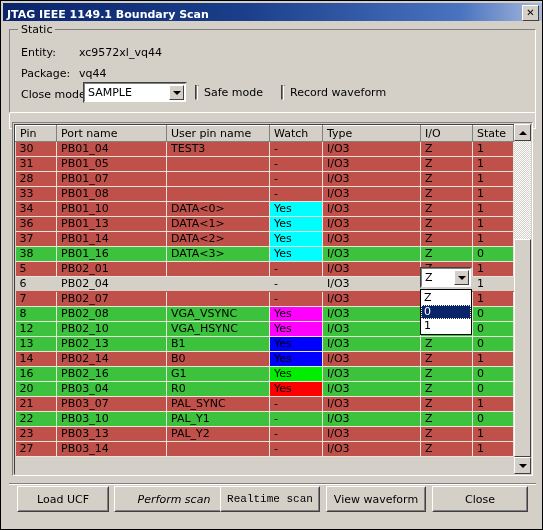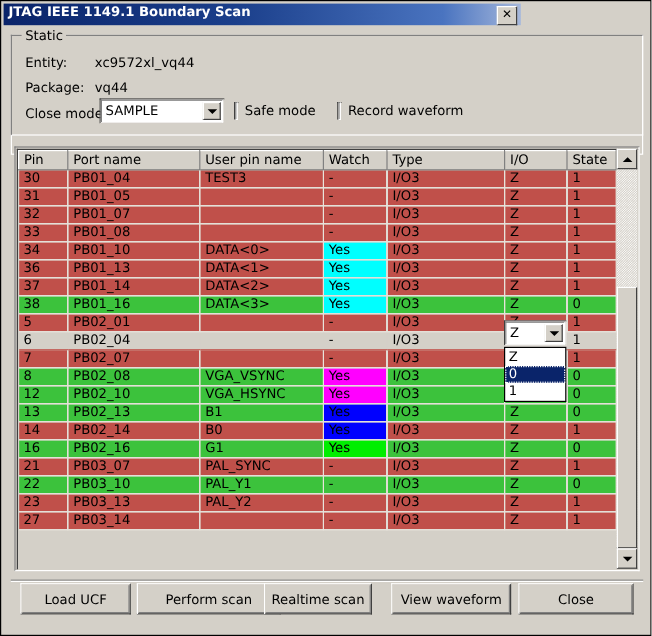--- a/index.html
+++ b/index.html
@@ -18,24 +18,24 @@
     background: #d4d0c8;
     border: 1px solid #000;
     box-sizing: border-box;
     overflow: hidden;
   }
 
   
   .titlebar {
     position: absolute;
     left: 2px; top: 2px;
-    width: 431px; height: 18px;
+    width: 539px; height: 18px;
     background: linear-gradient(to right, #0a246a 0%, #1b3f8b 45%, #4a74c0 85%, #a6b8dc 100%);
     display: flex;
-    align-items: flex-start;
+    align-items: flex-end;
   }
   .title-text {
     color: #ffffff;
     font-weight: bold;
     font-size: 11px;
     padding-left: 4px;
     letter-spacing: 0px;
     white-space: nowrap;
   }
   .close-btn {
@@ -442,21 +442,21 @@
             <tr class="row-red">
               <td class="c-pin">31</td>
               <td>PB01_05</td>
               <td></td>
               <td class="watch-c ">-</td>
               <td>I/O3</td>
               <td>Z</td>
               <td>1</td>
             </tr>
             <tr class="row-red">
-              <td class="c-pin">32</td>
+              <td class="c-pin">28</td>
               <td>PB01_07</td>
               <td></td>
               <td class="watch-c ">-</td>
               <td>I/O3</td>
               <td>Z</td>
               <td>1</td>
             </tr>
             <tr class="row-red">
               <td class="c-pin">33</td>
               <td>PB01_08</td>
@@ -563,20 +563,29 @@
               <td class="watch-c w-blue">Yes</td>
               <td>I/O3</td>
               <td>Z</td>
               <td>1</td>
             </tr>
             <tr class="row-green">
               <td class="c-pin">16</td>
               <td>PB02_16</td>
               <td>G1</td>
               <td class="watch-c w-green">Yes</td>
+              <td>I/O3</td>
+              <td>Z</td>
+              <td>0</td>
+            </tr>
+            <tr class="row-green">
+              <td class="c-pin">20</td>
+              <td>PB03_04</td>
+              <td>R0</td>
+              <td class="watch-c w-red">Yes</td>
               <td>I/O3</td>
               <td>Z</td>
               <td>0</td>
             </tr>
             <tr class="row-red">
               <td class="c-pin">21</td>
               <td>PB03_07</td>
               <td>PAL_SYNC</td>
               <td class="watch-c ">-</td>
               <td>I/O3</td>
@@ -638,24 +647,24 @@
       <div class="dd-item">Z</div>
       <div class="dd-item sel">0</div>
       <div class="dd-item">1</div>
     </div>
 
   <div class="sep-line"></div>
   <div class="btn-row" id="btn-row">
       <div class="btn" style="left: 16px; width: 92px;">
         <span>Load UCF</span>
       </div>
-      <div class="btn" style="left: 113px; width: 120px;">
+      <div class="btn" style="left: 113px; width: 120px; font-style: italic;">
         <span>Perform scan</span>
       </div>
-      <div class="btn" style="left: 219px; width: 90px;">
+      <div class="btn" style="left: 219px; width: 100px; font-family: Liberation Mono, monospace;">
         <span>Realtime scan</span>
       </div>
       <div class="btn" style="left: 325px; width: 100px;">
         <span>View waveform</span>
       </div>
       <div class="btn" style="left: 431px; width: 96px;">
         <span>Close</span>
       </div>
     </div>
 

